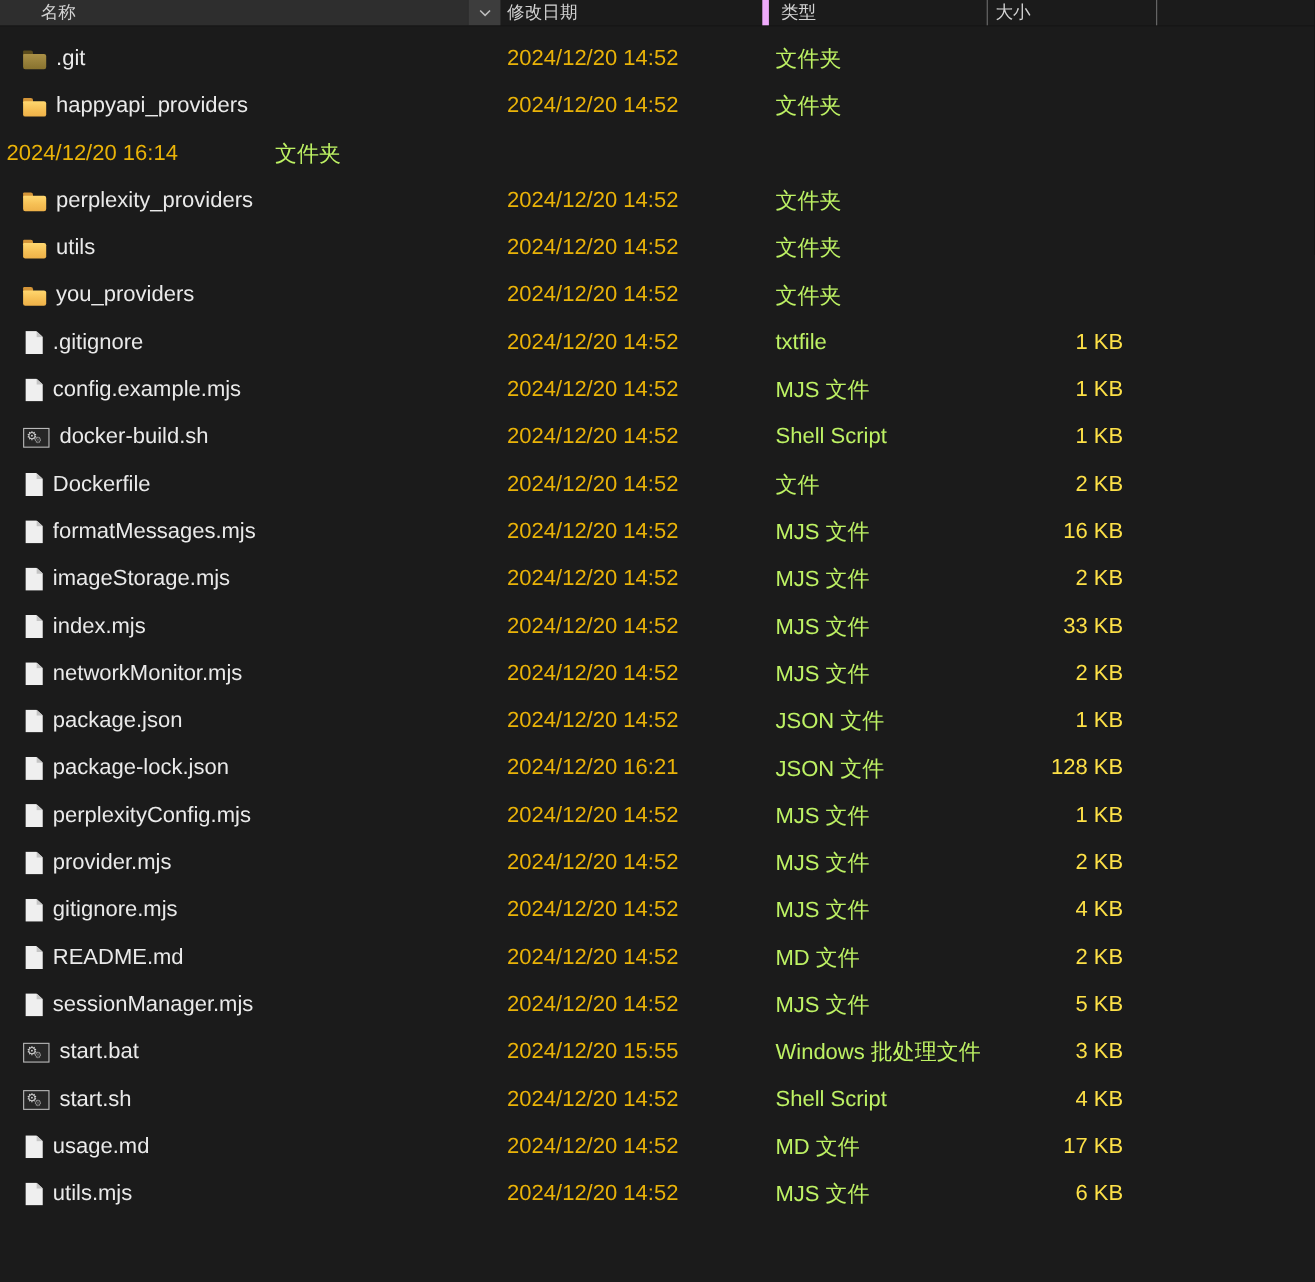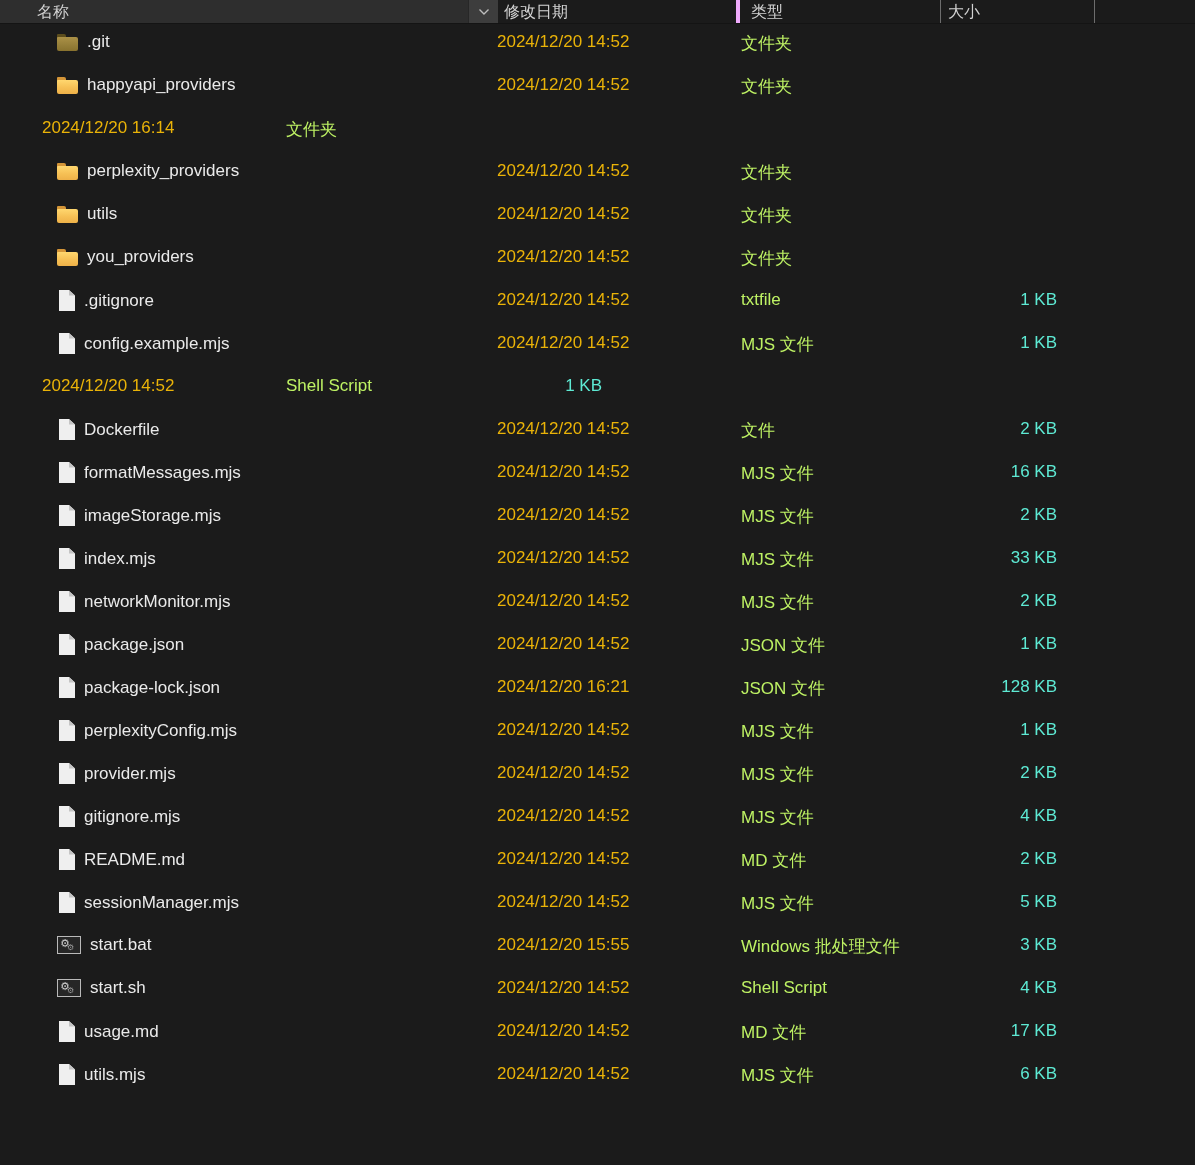--- a/index.html
+++ b/index.html
@@ -20,56 +20,55 @@
   .header {
     display:flex;
     height:23px;
     font-size:16px;
     color:#d2d2d2;
     line-height:23px;
     border-bottom:1px solid #141414;
   }
   .hcell { box-sizing:border-box; white-space:nowrap; overflow:hidden; }
   .h-name {
-    width:498px;
+    width:455px;
     background:#2e2e2e;
     padding-left:37px;
     position:relative;
   }
   .h-name-filter {
     position:absolute; right:0; top:0;
     width:29px; height:23px;
     background:#3d3d3d;
     border-left:1px solid #272727;
     display:flex; align-items:center; justify-content:center;
     cursor:pointer;
   }
   .h-date { width:238px; padding-left:6px; }
-  .h-type { width:204px; padding-left:11px; border-left:4px solid #f0abfc; }
+  .h-type { width:204px; padding-left:11px; border-left:6px solid #f0abfc; }
   .h-size { width:155px; padding-left:7px; border-left:1px solid #6d6d6d; border-right:1px solid #6d6d6d; }
 
   
   .rows { padding-top:8px; }
   .row {
     display:flex;
     height:43px;
-    align-items:flex-start;
-    font-size:17px;
-    padding-left:36px;
+    align-items:center;
+    font-size:20px;
   }
   .cell { box-sizing:border-box; white-space:nowrap; overflow:hidden; }
   .c-name {
     width:455px;
     padding-left:21px;
     display:flex; align-items:center;
     color:#eaeaea;
   }
   .c-date { width:238px; padding-left:6px;  color:#eab308; }
   .c-type { width:204px; padding-left:12px; color:#bef264; }
-  .c-size { width:135px; padding-right:11px; text-align:right; color:#5eead4; }
+  .c-size { width:135px; padding-right:11px; text-align:right; color:#fde047; }
 
   .fname { margin-left:9px; }
 
   
   .icon { position:relative; flex:none; }
 
   
   .icon-folder { width:21px; height:18px; }
   .icon-folder::before {
     content:""; position:absolute; top:1px; left:0;
@@ -223,20 +222,24 @@
       <div class="row">
       <div class="cell c-name">
         <span class="icon icon-file"></span>
         <span class="fname">config.example.mjs</span>
       </div>
       <div class="cell c-date">2024/12/20 14:52</div>
       <div class="cell c-type">MJS 文件</div>
       <div class="cell c-size">1 KB</div>
     </div>
       <div class="row">
+      <div class="cell c-name">
+        <span class="icon icon-script"></span>
+        <span class="fname">docker-build.sh</span>
+      </div>
       <div class="cell c-date">2024/12/20 14:52</div>
       <div class="cell c-type">Shell Script</div>
       <div class="cell c-size">1 KB</div>
     </div>
       <div class="row">
       <div class="cell c-name">
         <span class="icon icon-file"></span>
         <span class="fname">Dockerfile</span>
       </div>
       <div class="cell c-date">2024/12/20 14:52</div>

